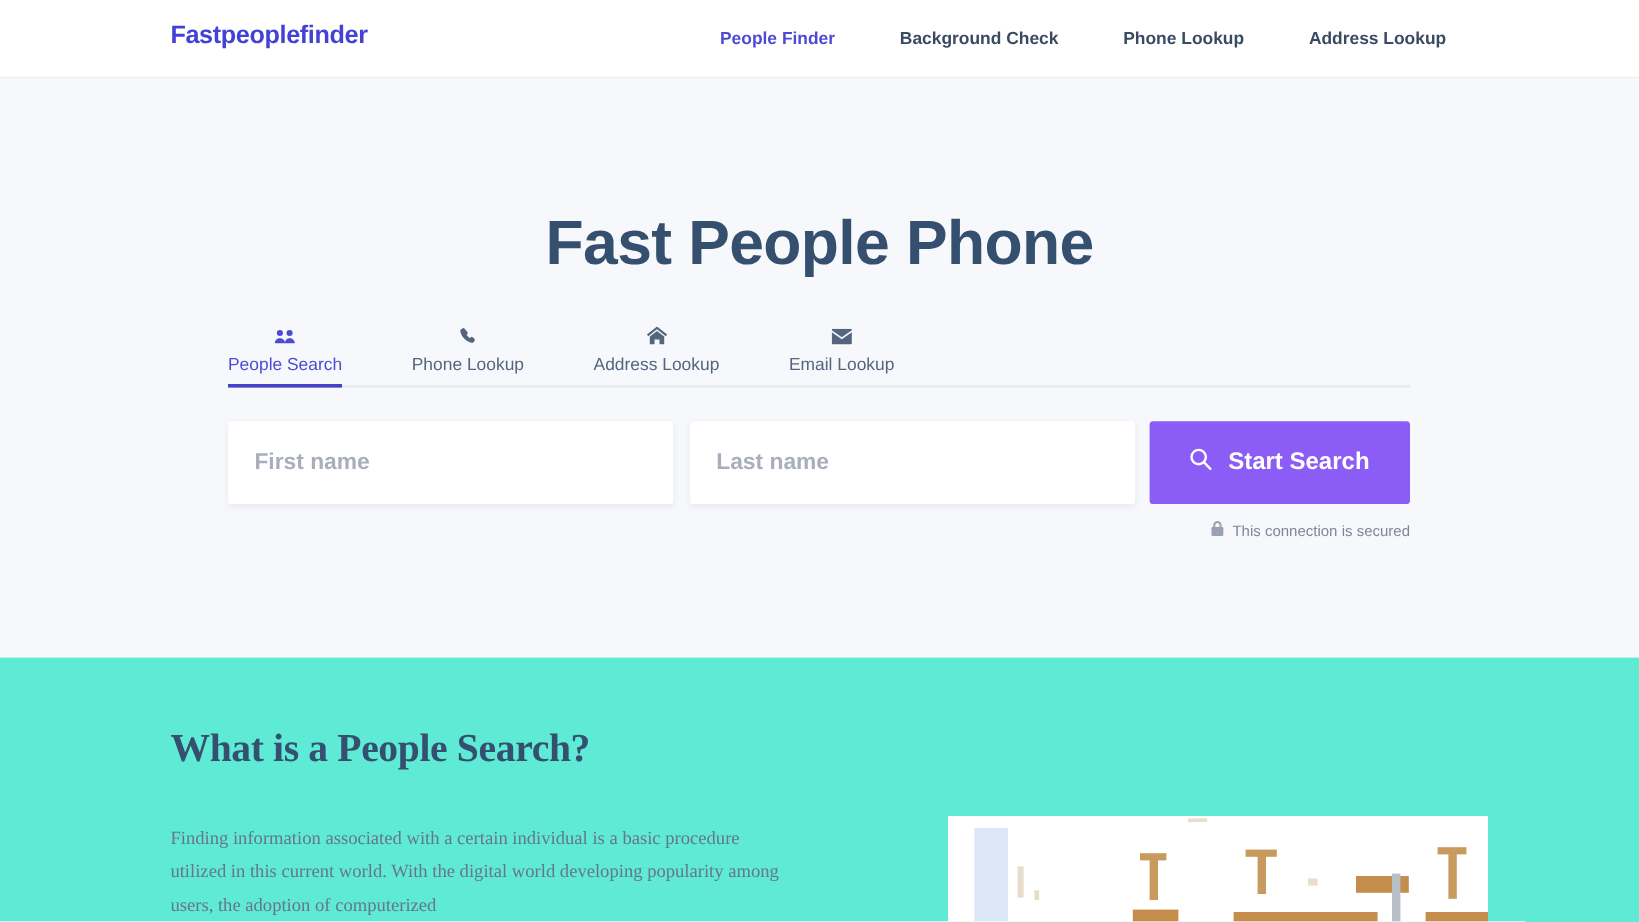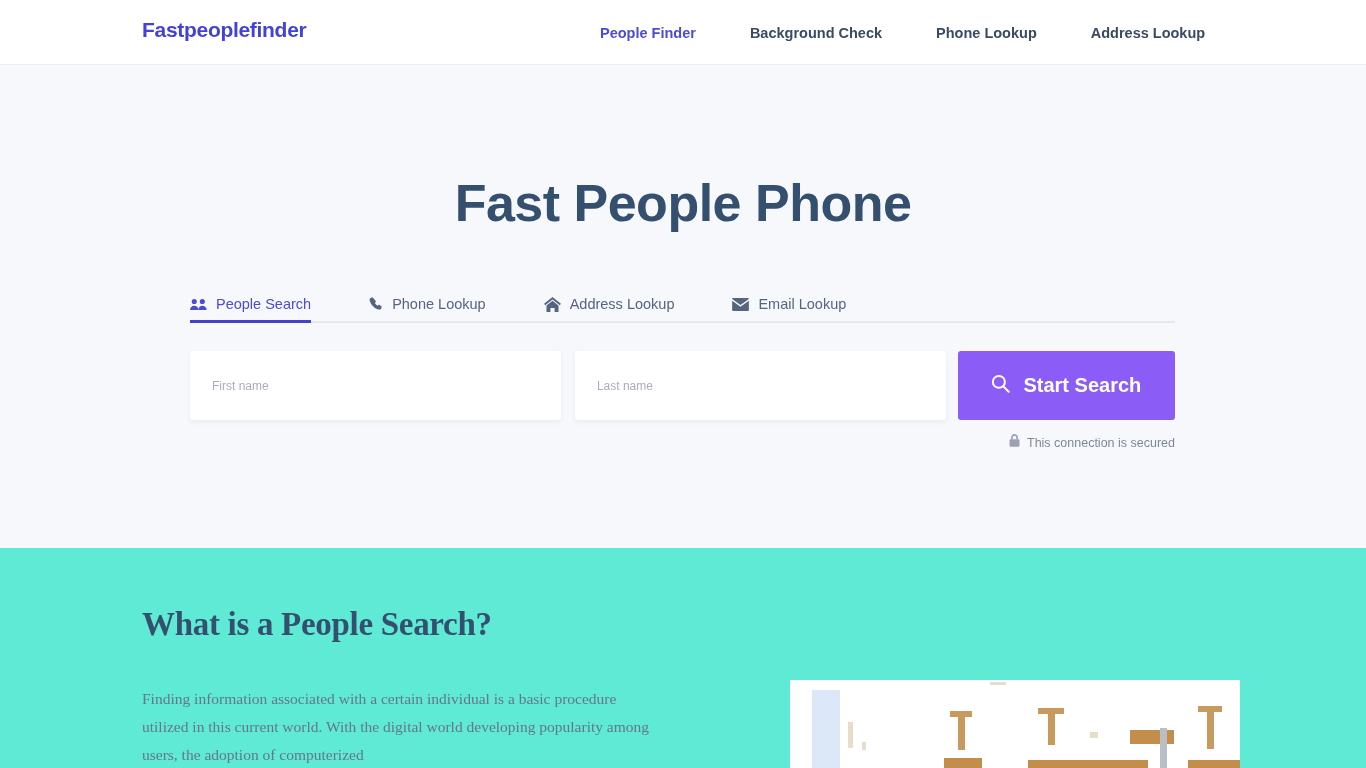--- a/index.html
+++ b/index.html
@@ -94,20 +94,21 @@
   .tab {
     display: flex;
     align-items: center;
     gap: 9px;
     font-size: 14.5px;
     color: #55657e;
     padding-bottom: 9px;
     cursor: pointer;
     white-space: nowrap;
     position: relative;
+    flex-direction: column;
   }
   .tab + .tab { margin-left: 58px; }
   .tab.active { color: #4c4bd4; font-weight: normal; }
   .tab.active::after {
     content: "";
     position: absolute;
     left: 0; right: 0;
     bottom: -2px;
     height: 3px;
     background: #4342c9;
@@ -119,25 +120,26 @@
     display: flex;
     align-items: stretch;
     margin-top: 28px;
   }
   .field {
     height: 69px;
     background: #ffffff;
     border: none;
     border-radius: 3px;
     box-shadow: 0 2px 5px rgba(50,60,100,0.07);
-    font-size: 12px;
+    font-size: 19px;
     color: #15803d;
     padding: 0 22px;
     outline: none;
     font-family: "Liberation Sans", sans-serif;
+    font-weight: bold;
   }
   .field::placeholder { color: #a9aebd; }
   .field-first { width: 372px; }
   .field-last  { width: 372px; margin-left: 14px; }
 
   .start-search-btn {
     width: 218px;
     height: 69px;
     margin-left: 12px;
     background: #8b5cf6;

